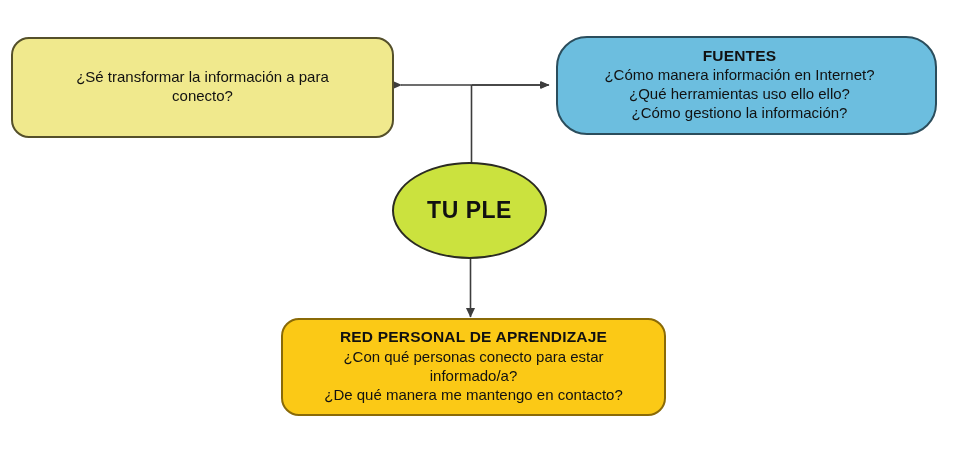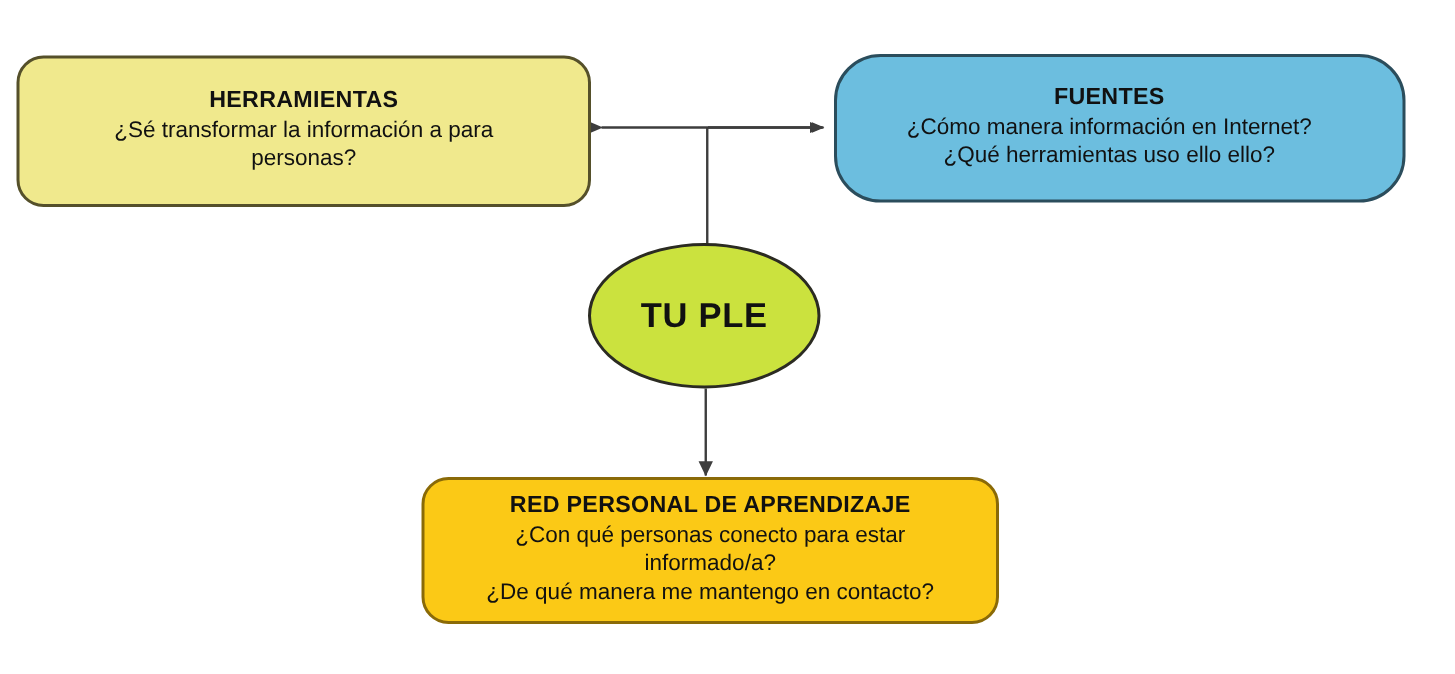--- a/index.html
+++ b/index.html
@@ -132,29 +132,29 @@
 
     <line x1="401" y1="85" x2="548" y2="85" stroke="#3d3d3d" stroke-width="1.6" marker-start="url(#arrow-left)" marker-end="url(#arrow-right)"></line>
     <line x1="472" y1="85" x2="549" y2="85" stroke="#3d3d3d" stroke-width="1.6" marker-end="url(#arrow-right)"></line>
 
     <line x1="471.5" y1="85" x2="471.5" y2="163" stroke="#3d3d3d" stroke-width="1.6"></line>
 
     <line x1="470.5" y1="259" x2="470.5" y2="317" stroke="#3d3d3d" stroke-width="1.6" marker-end="url(#arrow-down)"></line>
   </svg>
 
   <div class="node" id="node-herramientas">
-    <div class="node-title">HERRAMIENTAS</div>
     <div class="node-line">¿Sé transformar la información a para</div>
-    <div class="node-line">personas?</div>
+    <div class="node-line">conecto?</div>
   </div>
 
   <div class="node" id="node-fuentes">
     <div class="node-title">FUENTES</div>
     <div class="node-line">¿Cómo manera información en Internet?</div>
     <div class="node-line">¿Qué herramientas uso ello ello?</div>
+    <div class="node-line">¿Cómo gestiono la información?</div>
   </div>
 
   <div class="node" id="node-red">
     <div class="node-title">RED PERSONAL DE APRENDIZAJE</div>
     <div class="node-line">¿Con qué personas conecto para estar</div>
     <div class="node-line">informado/a?</div>
     <div class="node-line">¿De qué manera me mantengo en contacto?</div>
   </div>
 
   <div class="node" id="node-tuple">

